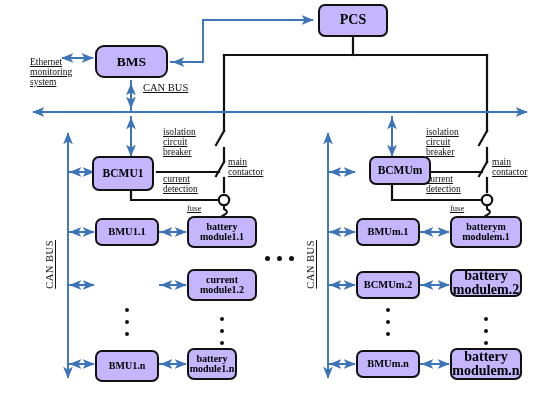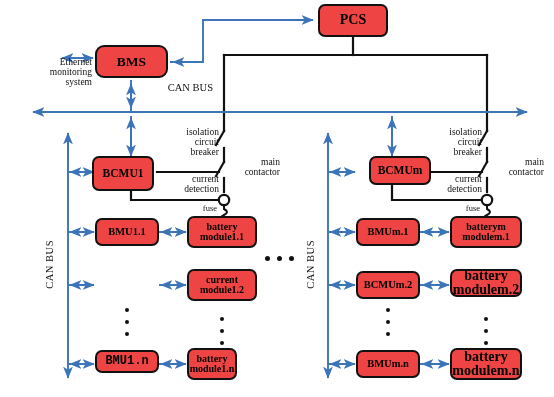--- a/index.html
+++ b/index.html
@@ -1,22 +1,22 @@
 <!DOCTYPE html>
 <html><head>
 <meta charset="utf-8">
 <style>
   html,body{margin:0;padding:0;background:#fff;}
   #root{position:relative;width:554px;height:397px;background:#fff;
         font-family:"Liberation Serif",serif;overflow:hidden;}
-  .box{position:absolute;border:2.2px solid #111;border-radius:7px;background:#ef4444;
+  .box{position:absolute;border:2.2px solid #111;border-radius:7px;background:#c4b5fd;
        display:flex;align-items:center;justify-content:center;text-align:center;
        font-weight:bold;line-height:1.02;box-sizing:border-box;z-index:6;}
-  .lbl{position:absolute;color:#111;text-align:right;line-height:1.05;z-index:5;
-       white-space:pre-line;}
+  .lbl{position:absolute;color:#111;text-align:left;line-height:1.05;z-index:5;
+       white-space:pre-line;text-decoration:underline;}
   svg{position:absolute;left:0;top:0;width:554px;height:397px;z-index:2;}
   .vert{writing-mode:vertical-rl;transform:rotate(180deg);letter-spacing:.5px;}
   .dot{position:absolute;width:4px;height:4px;border-radius:50%;background:#111;z-index:5;}
 </style>
 </head>
 <body>
 
 <div id="root">
 
   <svg class="wires" viewBox="0 0 554 397">
@@ -134,21 +134,21 @@
   <div class="box" style="left:92px;top:156px;width:62px;height:35px;font-size:11.5px;">
     <span>BCMU1</span>
   </div>
   <div class="box" style="left:357px;top:156px;width:62px;height:29px;font-size:11.5px;margin-left:12px;">
     <span>BCMUm</span>
   </div>
 
   <div class="box" style="left:95px;top:218px;width:64px;height:28px;font-size:10.5px;">
     <span>BMU1.1</span>
   </div>
-  <div class="box" style="left:95px;top:350px;width:64px;height:23px;font-size:12px;font-family:Liberation Mono, monospace;">
+  <div class="box" style="left:95px;top:350px;width:64px;height:32px;font-size:10px;">
     <span>BMU1.n</span>
   </div>
 
   <div class="box" style="left:187px;top:216px;width:70px;height:32px;font-size:10px;">
     <span>battery
 module1.1</span>
   </div>
   <div class="box" style="left:187px;top:269px;width:70px;height:32px;font-size:10px;">
     <span>current
 module1.2</span>

